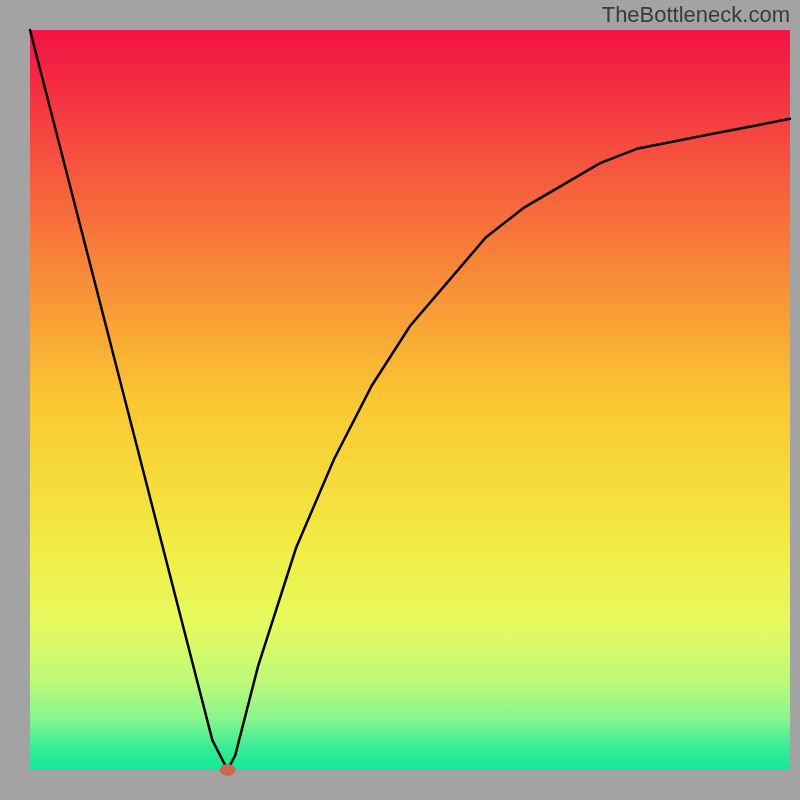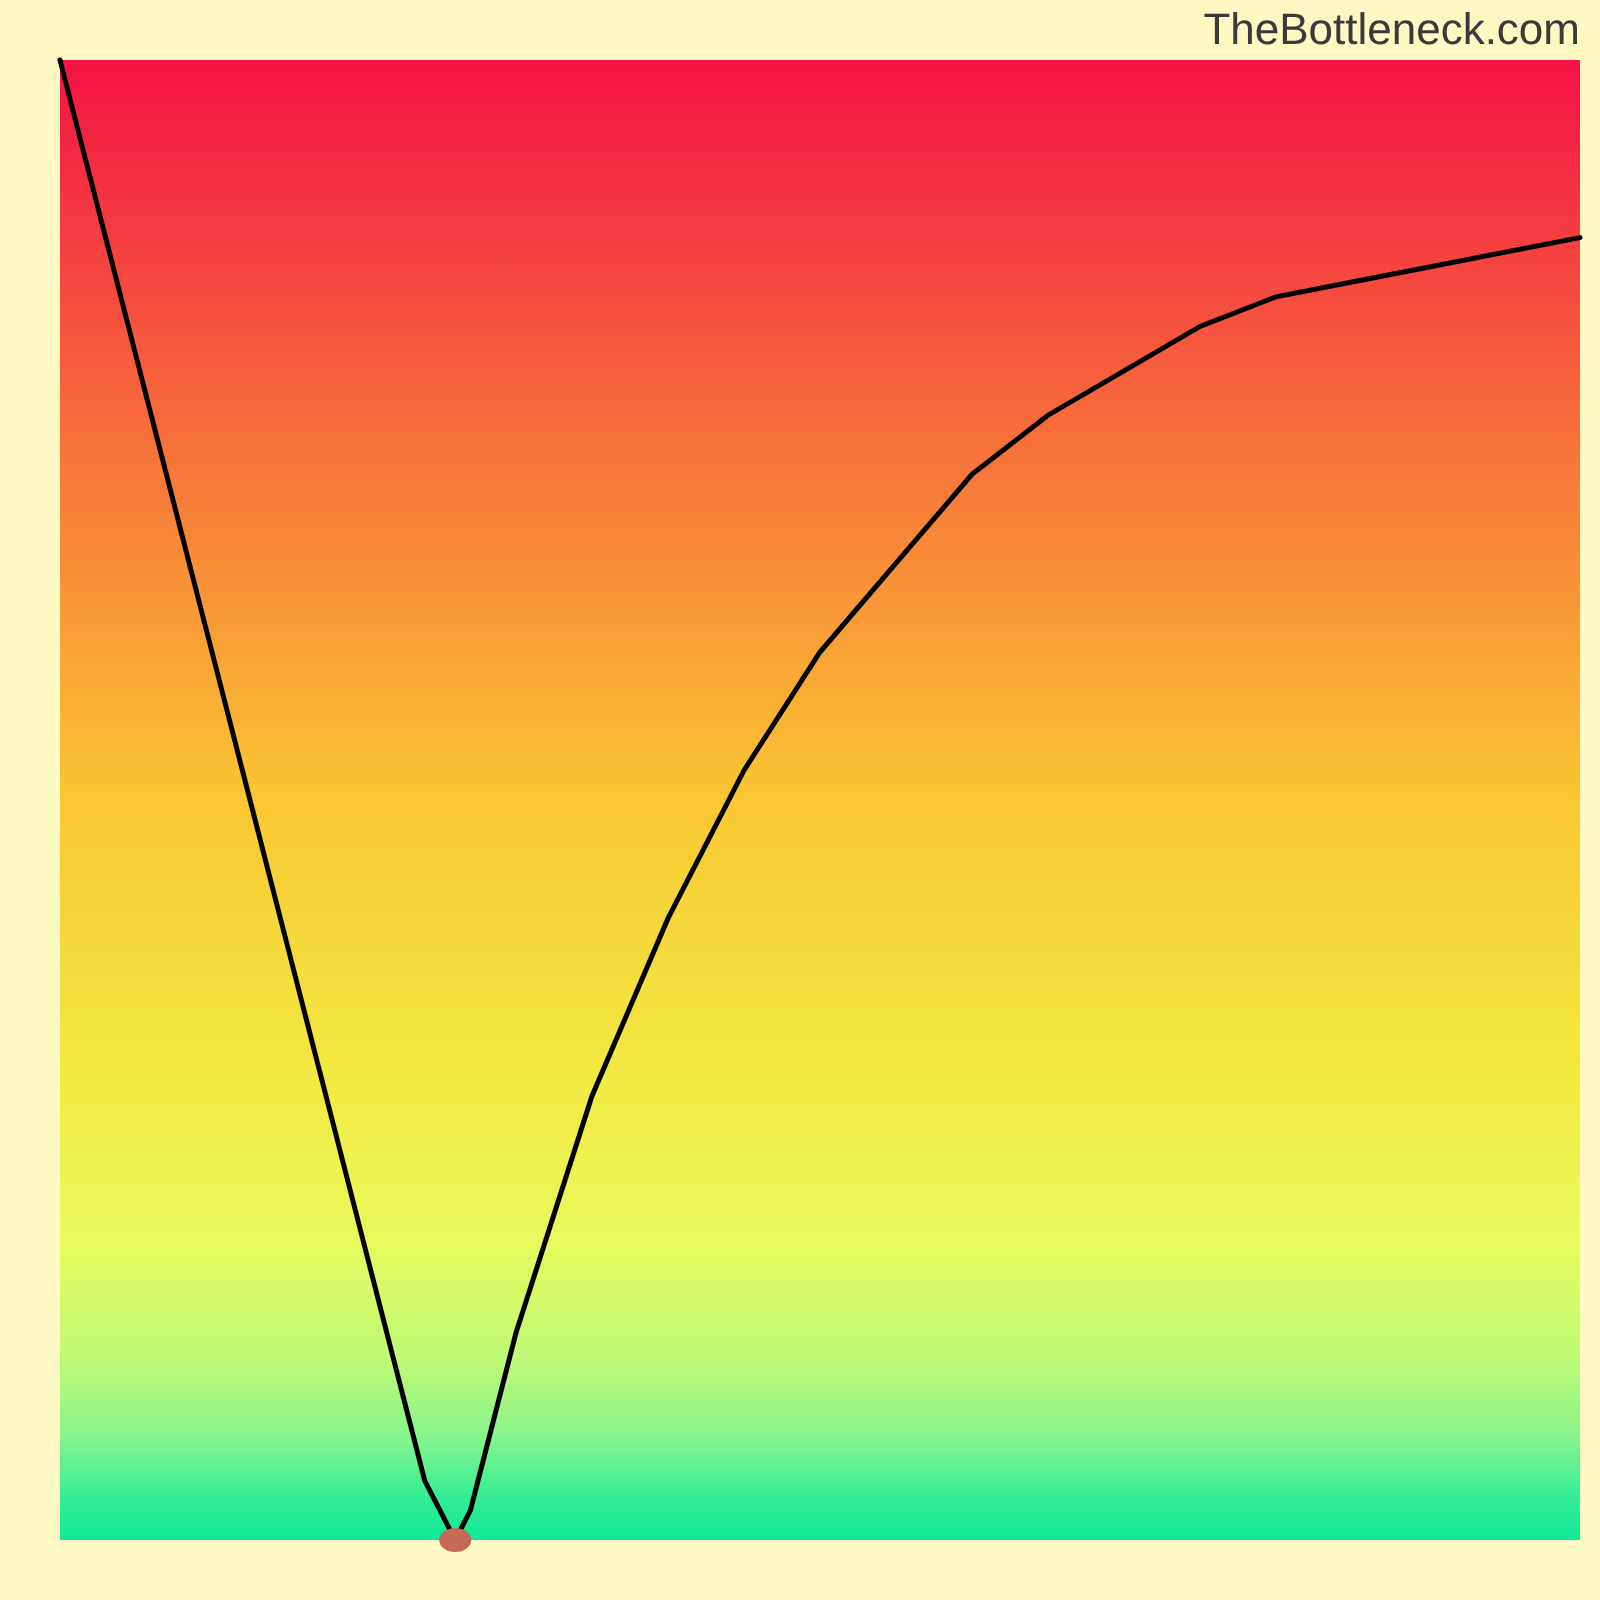--- a/index.html
+++ b/index.html
@@ -10,21 +10,21 @@
     background: #000;
     overflow: hidden;
     font-family: Arial, Helvetica, sans-serif;
   }
   .frame {
     position: absolute;
     top: 0;
     left: 0;
     width: 800px;
     height: 800px;
-    background: #fef9c3;
+    background: #a3a3a3;
   }
   .watermark {
     position: absolute;
     top: 2px;
     right: 10px;
     color: #3a3a3a;
     font-size: 22px;
     font-weight: 500;
     letter-spacing: 0;
     z-index: 5;

